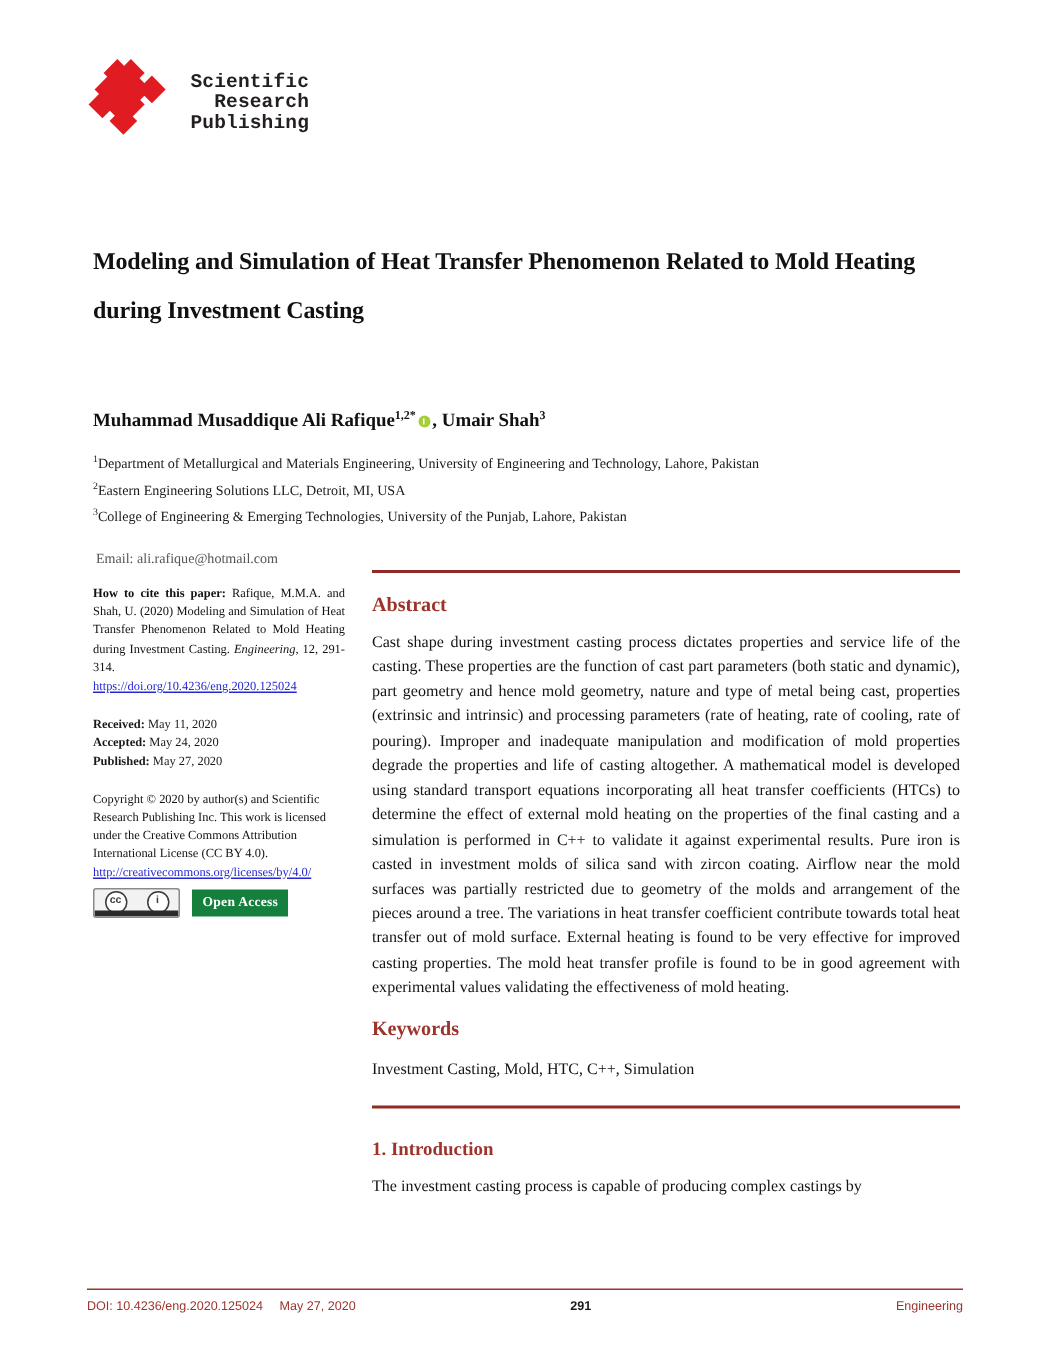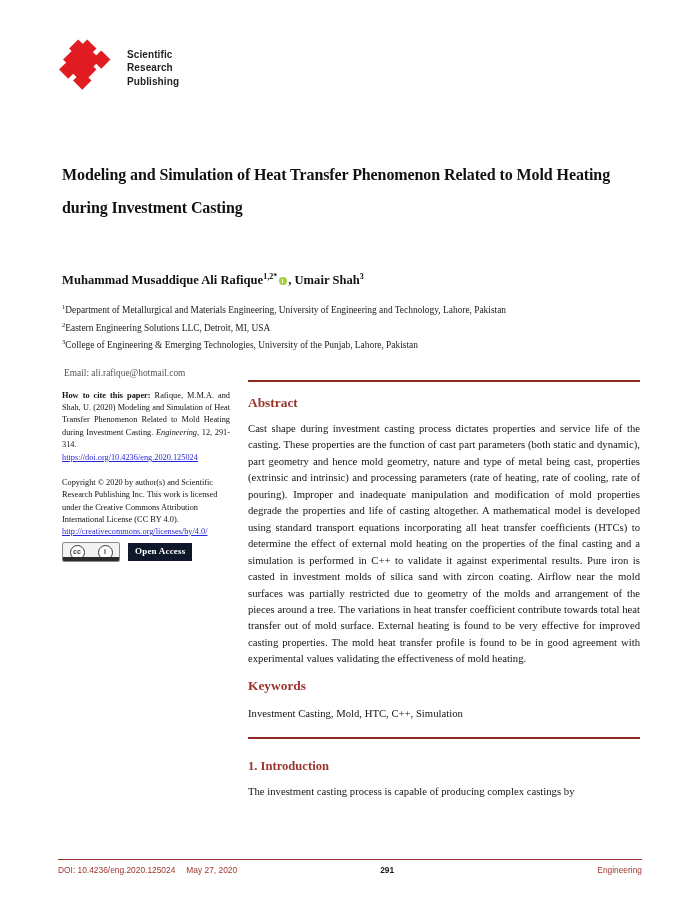--- a/index.html
+++ b/index.html
@@ -47,26 +47,27 @@
     flex: none;
   }
   .logo-mark span {
     position: absolute;
     width: 12.5px;
     height: 12.5px;
     background: #e01b22;
     transform: rotate(45deg);
   }
   .logo-text {
-    font-family: Liberation Sans, sans-serif;
-    font-weight: bold;
-    font-size: 10px;
+    font-family: Liberation Mono, monospace;
+    font-weight: bold;
+    font-size: 13px;
     line-height: 13.4px;
     color: #231f20;
     letter-spacing: 0.1px;
+    text-align: right;
   }
   .journal-meta {
     position: absolute;
     right: 0;
     top: 4px;
     text-align: right;
     font-family: "Liberation Sans", sans-serif;
     font-size: 8.6px;
     line-height: 13.3px;
     color: #231f20;
@@ -209,21 +210,21 @@
     color: #3a3a3a;
     background: #fff;
   }
   .cc-badge .bar {
     position: absolute;
     left: 0; bottom: 0;
     width: 100%; height: 4px;
     background: #2b2b2b;
   }
   .oa-badge {
-    background: #0f172a;
+    background: #15803d;
     color: #ffffff;
     font-size: 9px;
     font-weight: bold;
     padding: 3px 7px 4px 7px;
     line-height: 11px;
     letter-spacing: 0.2px;
   }
 
   
   .maincol {
@@ -346,20 +347,25 @@
     <div class="email-line">Email: ali.rafique@hotmail.com</div>
   </div>
 
   <div class="sidebar">
 
     <div class="cite-block">
       <b>How to cite this paper:</b><span> Rafique, M.M.A. and Shah, U. (2020) Modeling and Simulation of Heat Transfer Phenomenon Related to Mold Heating during Investment Casting. </span><i>Engineering</i><span>, 12, 291-314.</span>
       <a class="cite-doi" href="#">https://doi.org/10.4236/eng.2020.125024</a>
     </div>
 
+    <div class="dates-block">
+      <div><b>Received:</b><span> May 11, 2020</span></div>
+      <div><b>Accepted:</b><span> May 24, 2020</span></div>
+      <div><b>Published:</b><span> May 27, 2020</span></div>
+    </div>
 
     <div class="copyright-block">
       <span>Copyright © 2020 by author(s) and Scientific Research Publishing Inc. This work is licensed under the Creative Commons Attribution International License (CC BY 4.0).</span>
       <a class="cc-link" href="#">http://creativecommons.org/licenses/by/4.0/</a>
       <div class="badges">
         <div class="cc-badge">
           <div class="circ">cc</div>
           <div class="circ">i</div>
           <div class="bar"></div>
         </div>

